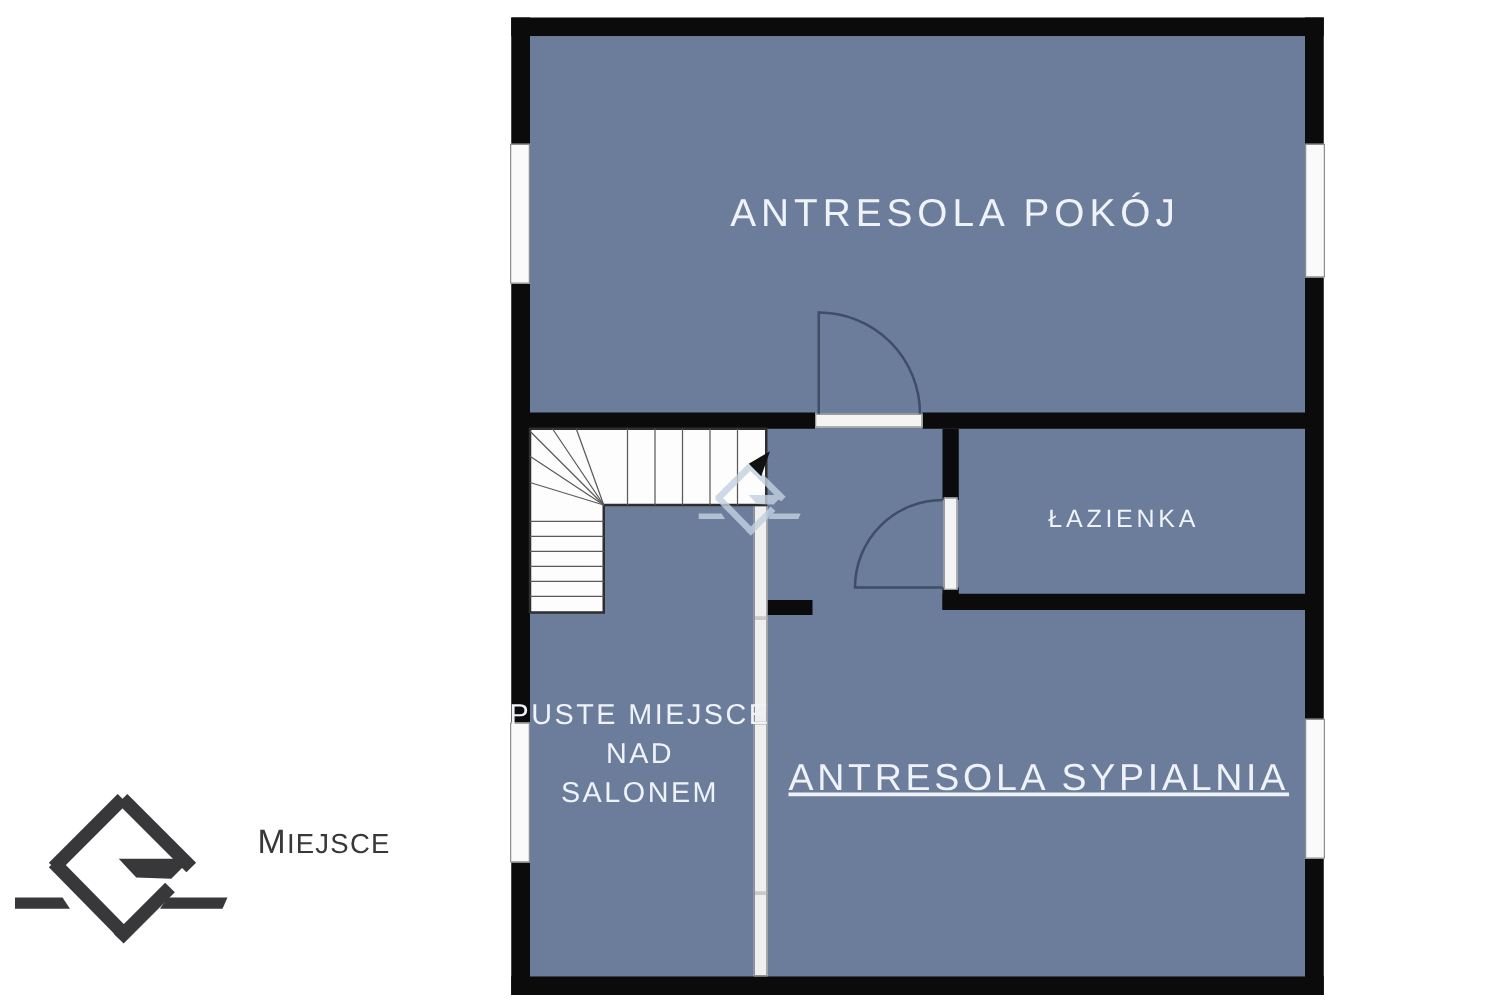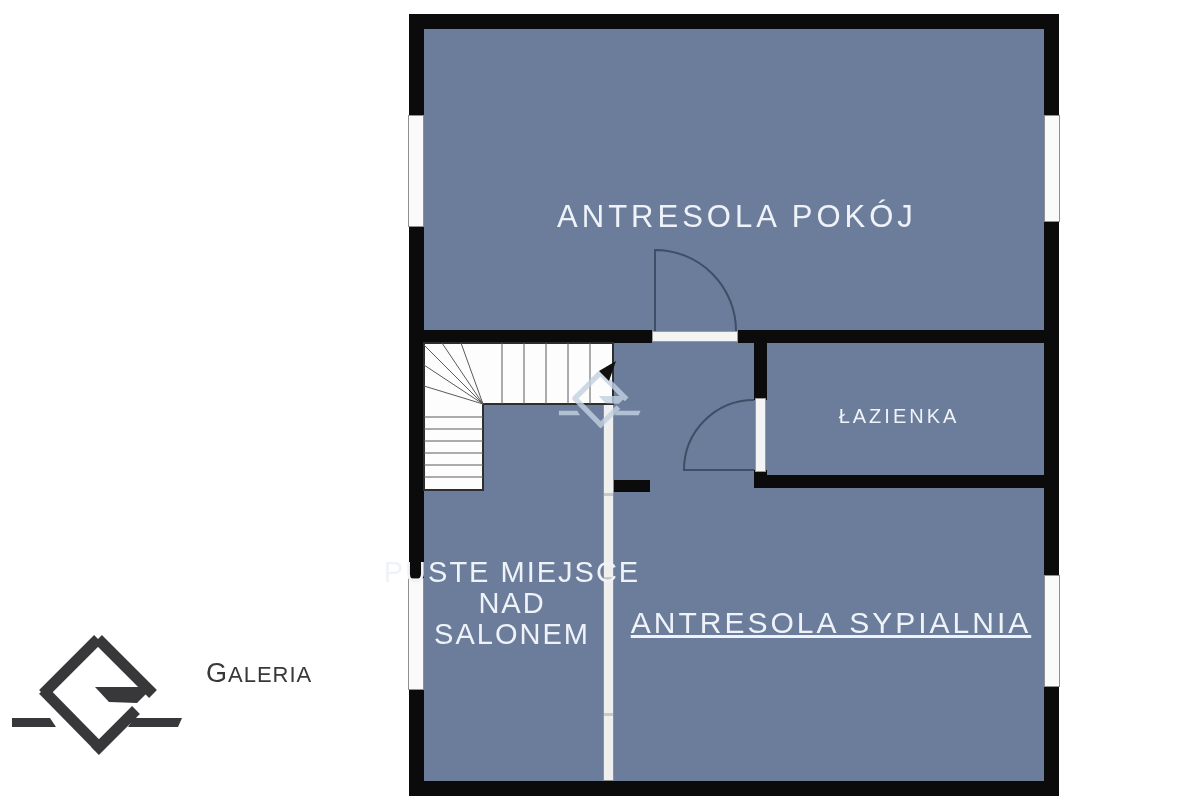--- a/index.html
+++ b/index.html
@@ -15,21 +15,21 @@
   .threshold{background:#f4f4f4; border:1px solid #9a9a9a;}
   .partition{background:#efefef; border:1px solid #8f8f8f;}
   .joint{position:absolute; left:0; width:100%; height:3px; background:#c9c9c9;}
   .room-label{
     color:var(--c-label,#eff3f9);
     transform:translate(-50%,-50%);
     white-space:nowrap; text-align:center;
   }
   .lbl-pokoj{font-size:31px; letter-spacing:4px;}
   .lbl-lazienka{font-size:20px; letter-spacing:3px;}
-  .lbl-puste{font-size:29px; letter-spacing:2px; line-height:31px;}
+  .lbl-puste{font-size:23px; letter-spacing:2px; line-height:31px;}
   .lbl-sypialnia{font-size:30px; letter-spacing:3px;text-decoration:underline;}
   .svg-layer{position:absolute; left:0; top:0; pointer-events:none;}
   .brand-text{color:var(--c-logotext,#38383a); letter-spacing:1px;}
   .brand-line{font-size:22px; line-height:26px;}
   .brand-line::first-letter{font-size:27px;}
   .brand-line2{margin-top:4px;}
 </style>
 </head>
 <body>
 
@@ -103,29 +103,29 @@
     </g>
 
     <use href="#gmark" transform="translate(558,371) scale(0.48)" style="color:var(--c-watermark,#c3d1e1)" opacity="0.8"></use>
 
     <polygon points="616,361 599,371 609,381" fill="#111111"></polygon>
 
     <path d="M655,331 L655,250 A81,81 0 0 1 736,331" fill="none" style="stroke:var(--c-doorarc,#3d4e66)" stroke-width="2"></path>
     <path d="M754,470 L684,470 A70,70 0 0 1 754,400" fill="none" style="stroke:var(--c-doorarc,#3d4e66)" stroke-width="2"></path>
   </svg>
 
-  <div class="abs room-label lbl-pokoj" style="left:737px; top:171px;margin-top:46px;">ANTRESOLA POKÓJ</div>
+  <div class="abs room-label lbl-pokoj" style="left:764px; top:171px;">ANTRESOLA POKÓJ</div>
   <div class="abs room-label lbl-lazienka" style="left:899px; top:416px;">ŁAZIENKA</div>
   <div class="abs room-label lbl-puste" style="left:512px; top:603px;">
     <div>PUSTE MIEJSCE</div>
     <div>NAD</div>
     <div>SALONEM</div>
   </div>
   <div class="abs room-label lbl-sypialnia" style="left:831px; top:623px;">ANTRESOLA SYPIALNIA</div>
 
   <svg class="abs" style="left:10px; top:635px;" width="180" height="122" viewBox="0 0 180 122">
     <use href="#gmark" style="color:var(--c-logotext,#38383a)"></use>
   </svg>
   <div class="abs brand-text" style="left:206px; top:660px;">
-    <div class="brand-line">GALERIA</div>
+    <div class="brand-line">MIEJSCE</div>
   </div>
 
 </div>
 
 </body></html>

